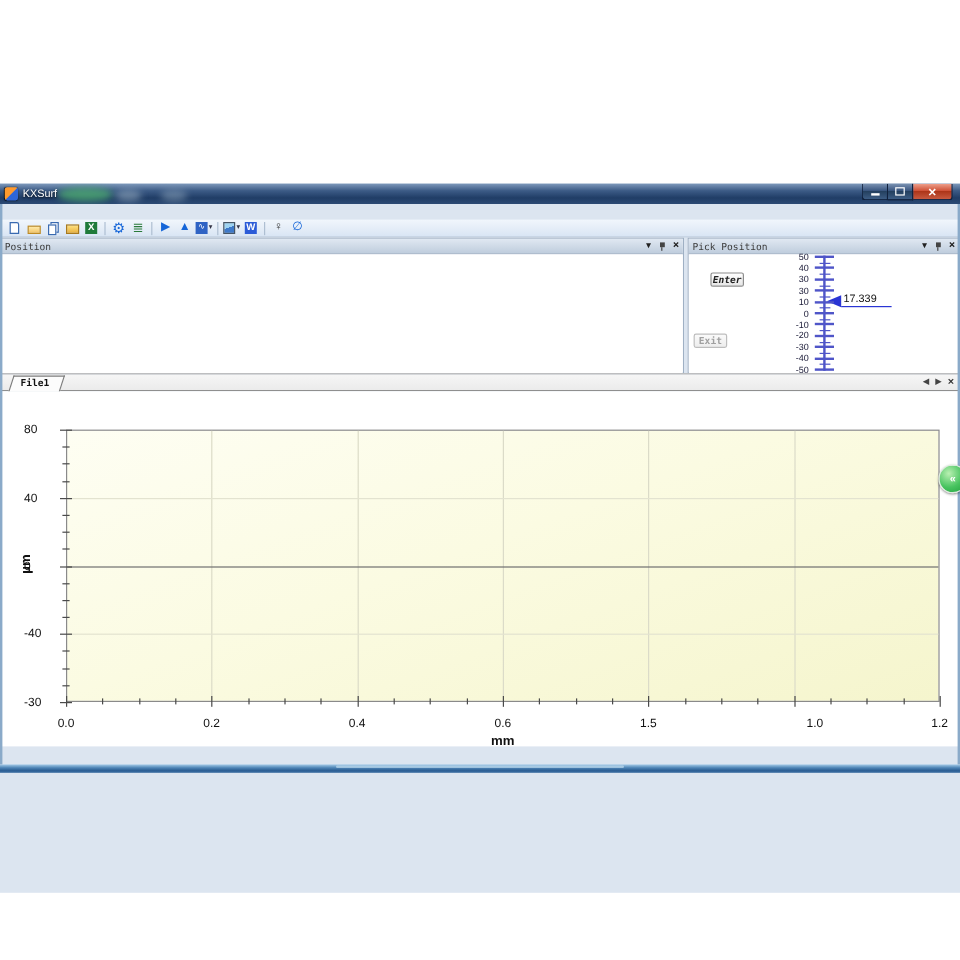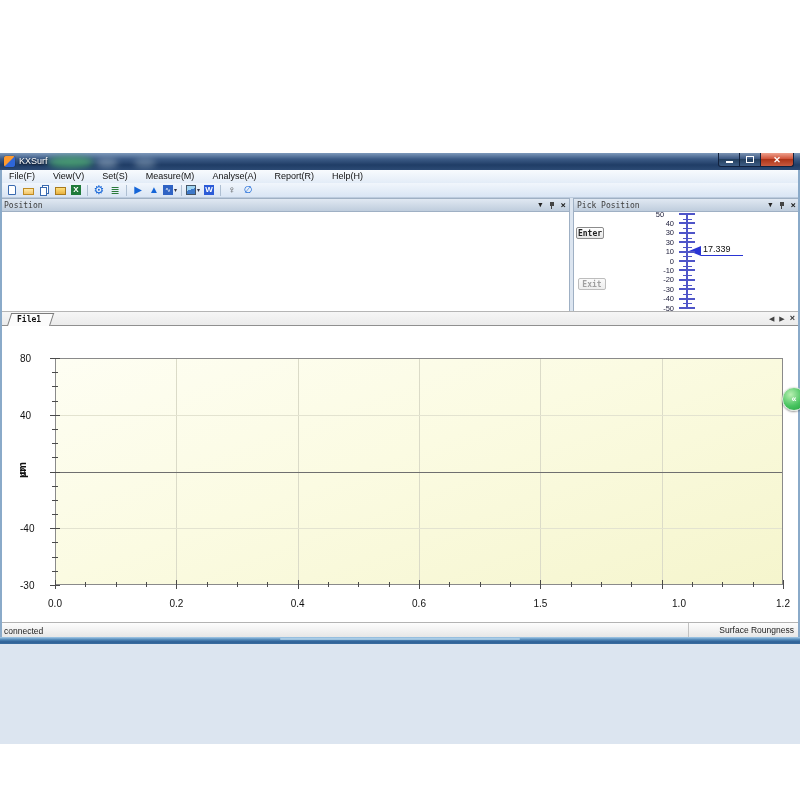--- a/index.html
+++ b/index.html
@@ -62,21 +62,21 @@
   .pc-dd{font-size:7px;line-height:7px;}
   .pc-x{font-size:9px;font-weight:bold;line-height:9px;}
   .pinicon{width:6px;height:9px;position:relative;display:block;}
   .pinicon::before{content:"";position:absolute;left:1px;top:1px;width:4px;height:4px;background:#444;}
   .pinicon::after{content:"";position:absolute;left:2.5px;top:5px;width:1px;height:3px;background:#444;}
   .pbody{position:relative;height:99px;background:#fff;}
 
   .smallbtn{position:absolute;font-family:"DejaVu Sans Mono",monospace;font-size:8px;font-weight:bold;
     width:28px;height:12px;display:flex;align-items:center;justify-content:center;
     background:linear-gradient(#fff,#e6e6e6);border:1px solid #8c8c8c;border-radius:2px;color:#222;padding:0;}
-  .btn-enter{left:2px;top:15px;}
+  .btn-enter{left:18px;top:15px;font-style:italic;}
   .btn-exit{left:4px;top:66px;color:#a0a0a0;border-color:#bdbdbd;background:linear-gradient(#fafafa,#ededed);}
 
   .rulerline{position:absolute;left:112px;top:1px;width:2px;height:96px;background:#4f55c8;}
   .rtick{position:absolute;background:#4f55c8;}
   .rlabel{position:absolute;width:28px;left:72px;text-align:right;font-size:7.5px;color:#20203c;line-height:9px;}
   .marker-arrow{position:absolute;left:115px;width:0;height:0;border-top:5px solid transparent;
     border-bottom:5px solid transparent;border-right:12px solid #2a35d4;}
   .marker-line{position:absolute;left:127px;width:42px;height:1px;background:#2a35d4;}
   .marker-value{position:absolute;left:129px;font-size:9px;color:#101010;}
 
@@ -138,29 +138,20 @@
           </div>
         <div class="wbtn max">
             <span class="maxglyph"></span>
           </div>
         <div class="wbtn close">
             <span>✕</span>
           </div>
       </div>
     </div>
 
-    <div class="menubar" id="menubar">
-        <span class="mitem">File(F)</span>
-        <span class="mitem">View(V)</span>
-        <span class="mitem">Set(S)</span>
-        <span class="mitem">Measure(M)</span>
-        <span class="mitem">Analyse(A)</span>
-        <span class="mitem">Report(R)</span>
-        <span class="mitem">Help(H)</span>
-      </div>
     <div class="toolbar" id="toolbar">
         <span class="ic">
           <span class="shape sh-doc"></span>
         </span>
         <span class="ic">
           <span class="shape sh-open"></span>
         </span>
         <span class="ic">
           <span class="shape sh-copy"></span>
         </span>
@@ -228,21 +219,21 @@
           </span>
         </div>
         <div class="pbody" id="pickbody">
           <button class="smallbtn btn-enter">Enter</button>
           <button class="smallbtn btn-exit">Exit</button>
           <div class="rulerline"></div>
           <div class="marker-arrow" id="markerArrow" style="top: 33.9608px;"></div>
           <div class="marker-line" id="markerLine" style="top: 42.9608px;"></div>
           <div class="marker-value" id="markerValue" style="top: 31.9608px;">17.339</div>
         <div class="rtick" style="left: 105px; top: 1px; width: 16px; height: 2px;"></div>
-            <div class="rlabel" style="top: -2.5px; text-align: center;">50</div>
+            <div class="rlabel" style="top: -2.5px;">50</div>
             <div class="rtick" style="left: 108.5px; top: 6.7px; width: 9px; height: 1px;"></div>
             <div class="rtick" style="left: 105px; top: 10.4px; width: 16px; height: 2px;"></div>
             <div class="rlabel" style="top: 6.9px;">40</div>
             <div class="rtick" style="left: 108.5px; top: 16.1px; width: 9px; height: 1px;"></div>
             <div class="rtick" style="left: 105px; top: 19.8px; width: 16px; height: 2px;"></div>
             <div class="rlabel" style="top: 16.3px;">30</div>
             <div class="rtick" style="left: 108.5px; top: 25.5px; width: 9px; height: 1px;"></div>
             <div class="rtick" style="left: 105px; top: 29.2px; width: 16px; height: 2px;"></div>
             <div class="rlabel" style="top: 25.7px;">30</div>
             <div class="rtick" style="left: 108.5px; top: 34.9px; width: 9px; height: 1px;"></div>
@@ -277,20 +268,21 @@
       <div class="tabnav">
         <span class="tn-ar">◀</span>
         <span class="tn-ar">▶</span>
         <span class="tn-x">×</span>
       </div>
     </div>
 
     <div class="chartarea" id="chartarea">
       <div class="plot" id="plot"></div>
       <div class="yaxis-name">µm</div>
+      <div class="xaxis-name">mm</div>
       <div class="greenbtn">«</div>
     <div class="tick" style="left: 55px; top: 254px; width: 1px; height: 9px;"></div>
         <div class="xlabel" style="left: 35px;">0.0</div>
         <div class="gridv" style="left: 176.333px; top: 33px; height: 225px;"></div>
         <div class="tick" style="left: 176.333px; top: 254px; width: 1px; height: 9px;"></div>
         <div class="xlabel" style="left: 156.333px;">0.2</div>
         <div class="gridv" style="left: 297.667px; top: 33px; height: 225px;"></div>
         <div class="tick" style="left: 297.667px; top: 254px; width: 1px; height: 9px;"></div>
         <div class="xlabel" style="left: 277.667px;">0.4</div>
         <div class="gridv" style="left: 419px; top: 33px; height: 225px;"></div>
@@ -342,21 +334,17 @@
         <div class="tick" style="left: 52px; top: 117.125px; width: 6px; height: 1px;"></div>
         <div class="tick" style="left: 52px; top: 131.312px; width: 6px; height: 1px;"></div>
         <div class="tick" style="left: 52px; top: 159.688px; width: 6px; height: 1px;"></div>
         <div class="tick" style="left: 52px; top: 173.875px; width: 6px; height: 1px;"></div>
         <div class="tick" style="left: 52px; top: 188.062px; width: 6px; height: 1px;"></div>
         <div class="tick" style="left: 52px; top: 216.438px; width: 6px; height: 1px;"></div>
         <div class="tick" style="left: 52px; top: 230.625px; width: 6px; height: 1px;"></div>
         <div class="tick" style="left: 52px; top: 244.812px; width: 6px; height: 1px;"></div>
       </div>
 
-    <div class="statusbar">
-      <span class="st-left">connected</span>
-      <span class="st-right">Surface Roungness</span>
-    </div>
     <div class="bottomframe"></div>
     <div class="sideframe sf-l"></div>
     <div class="sideframe sf-r"></div>
   </div>
 </div>
 
 </body></html>

